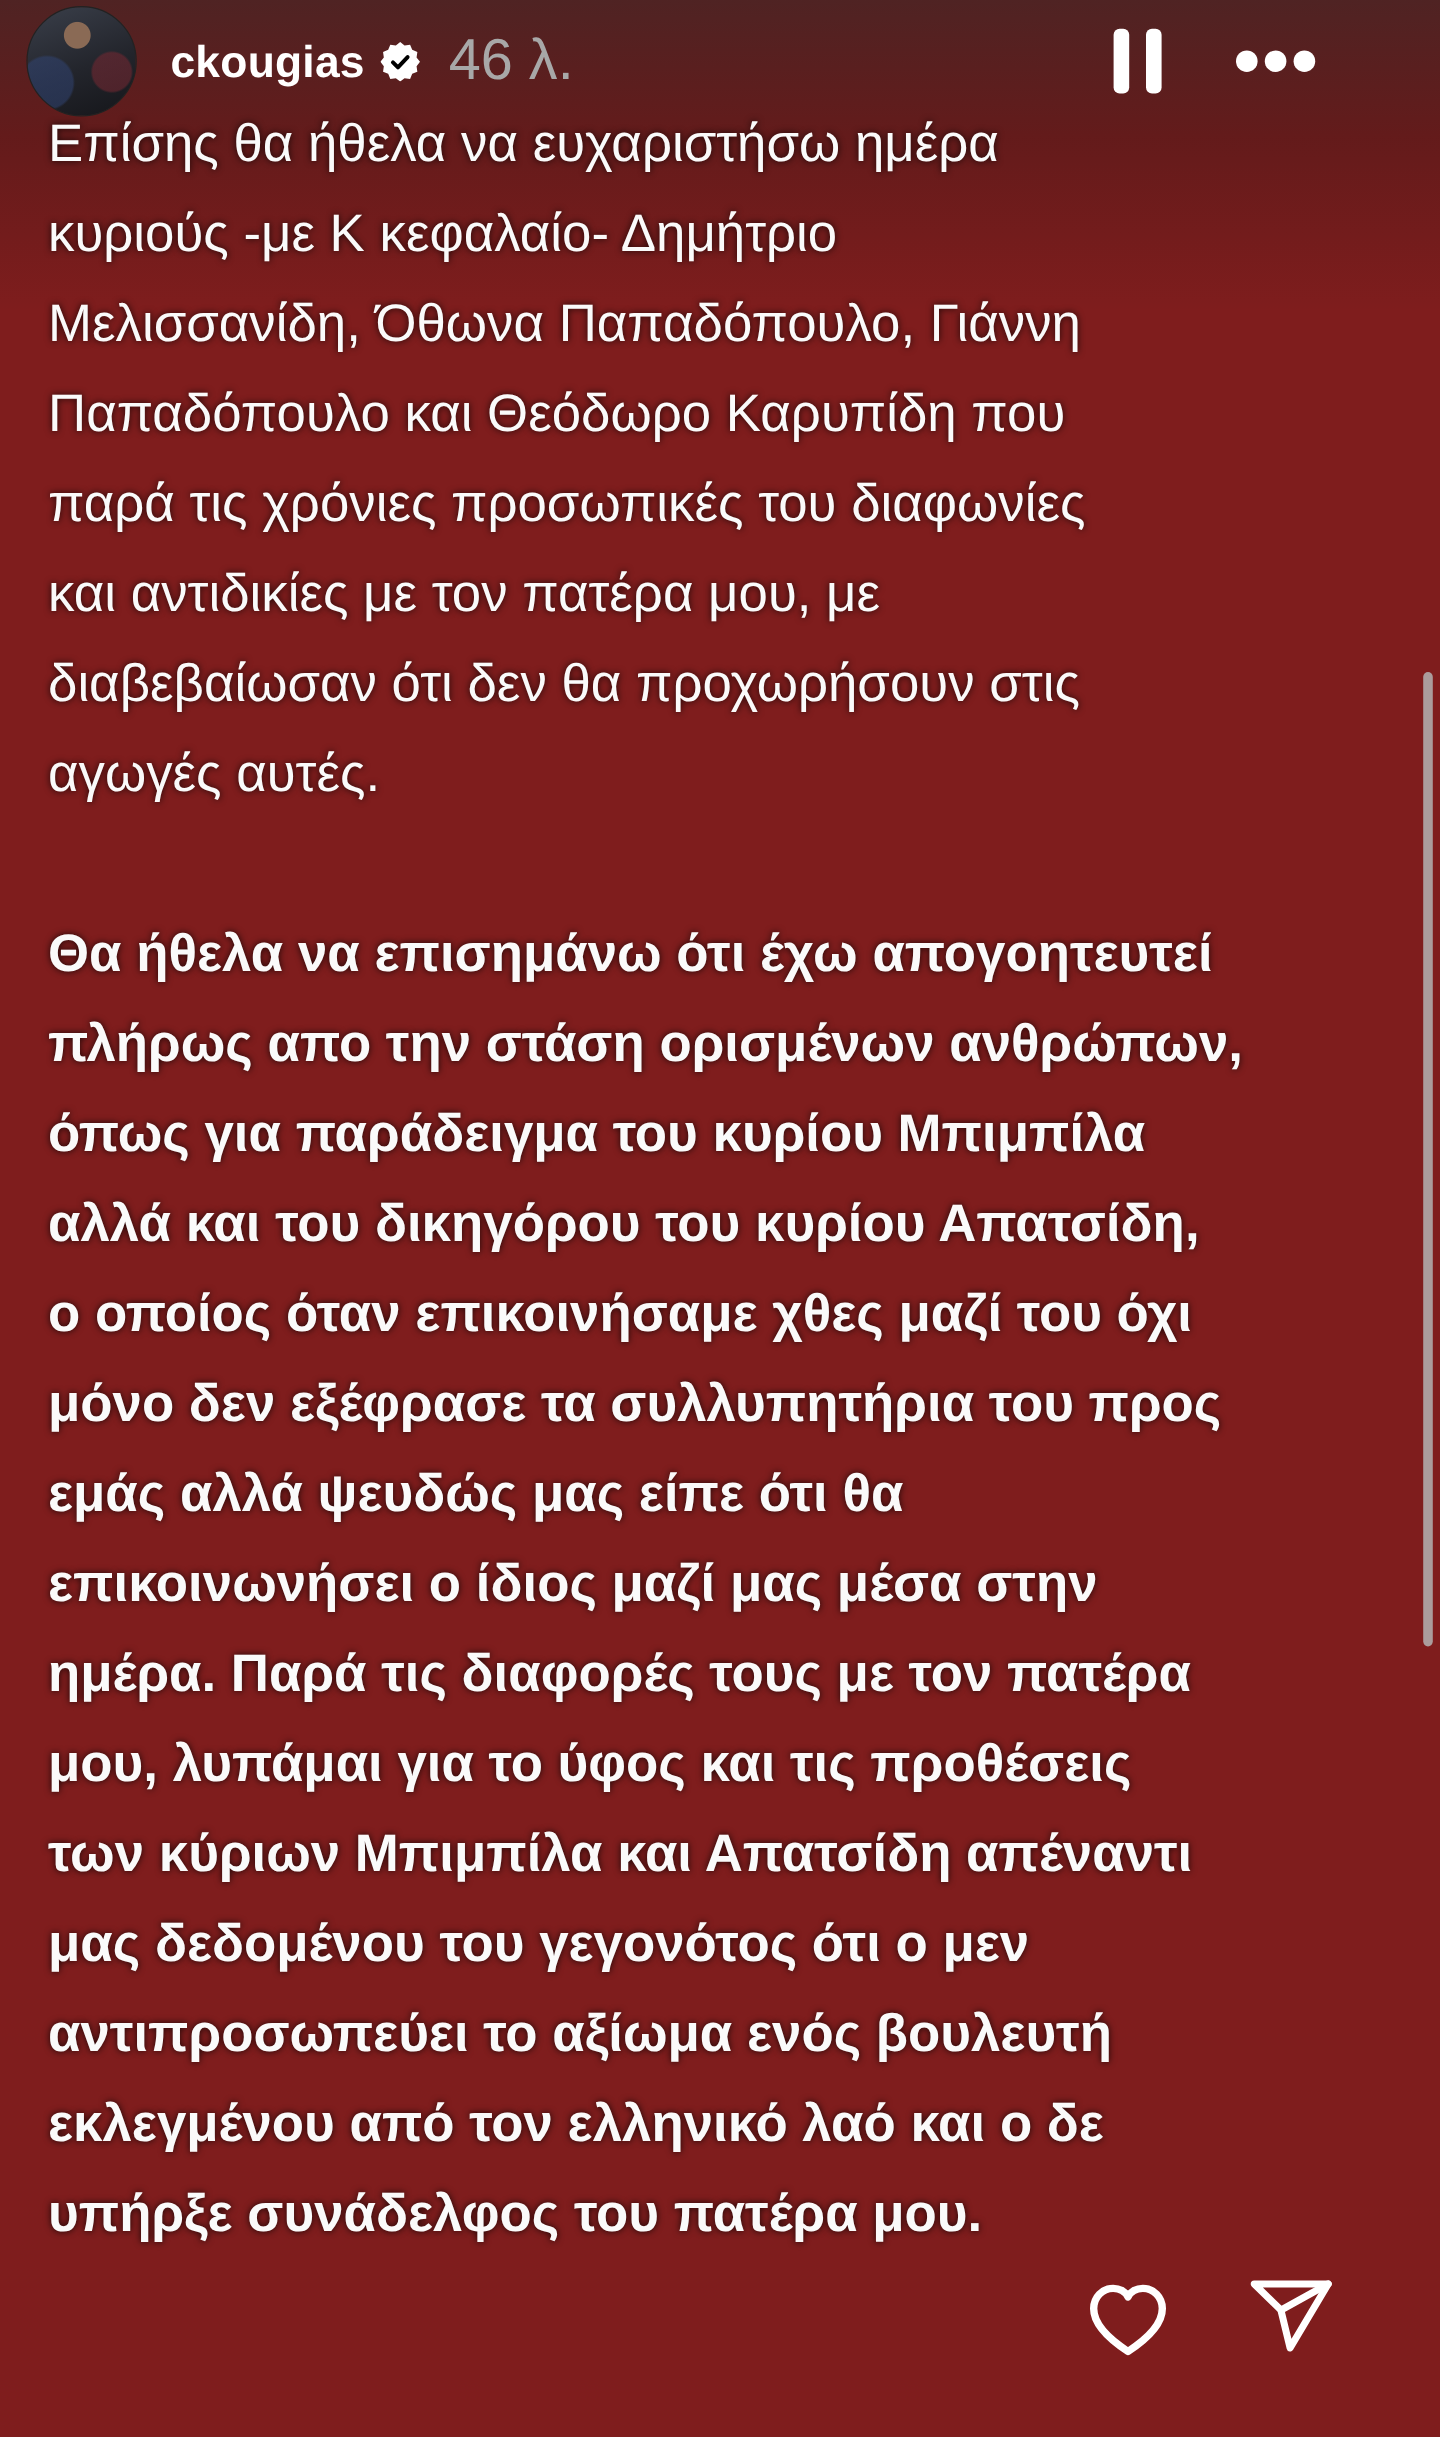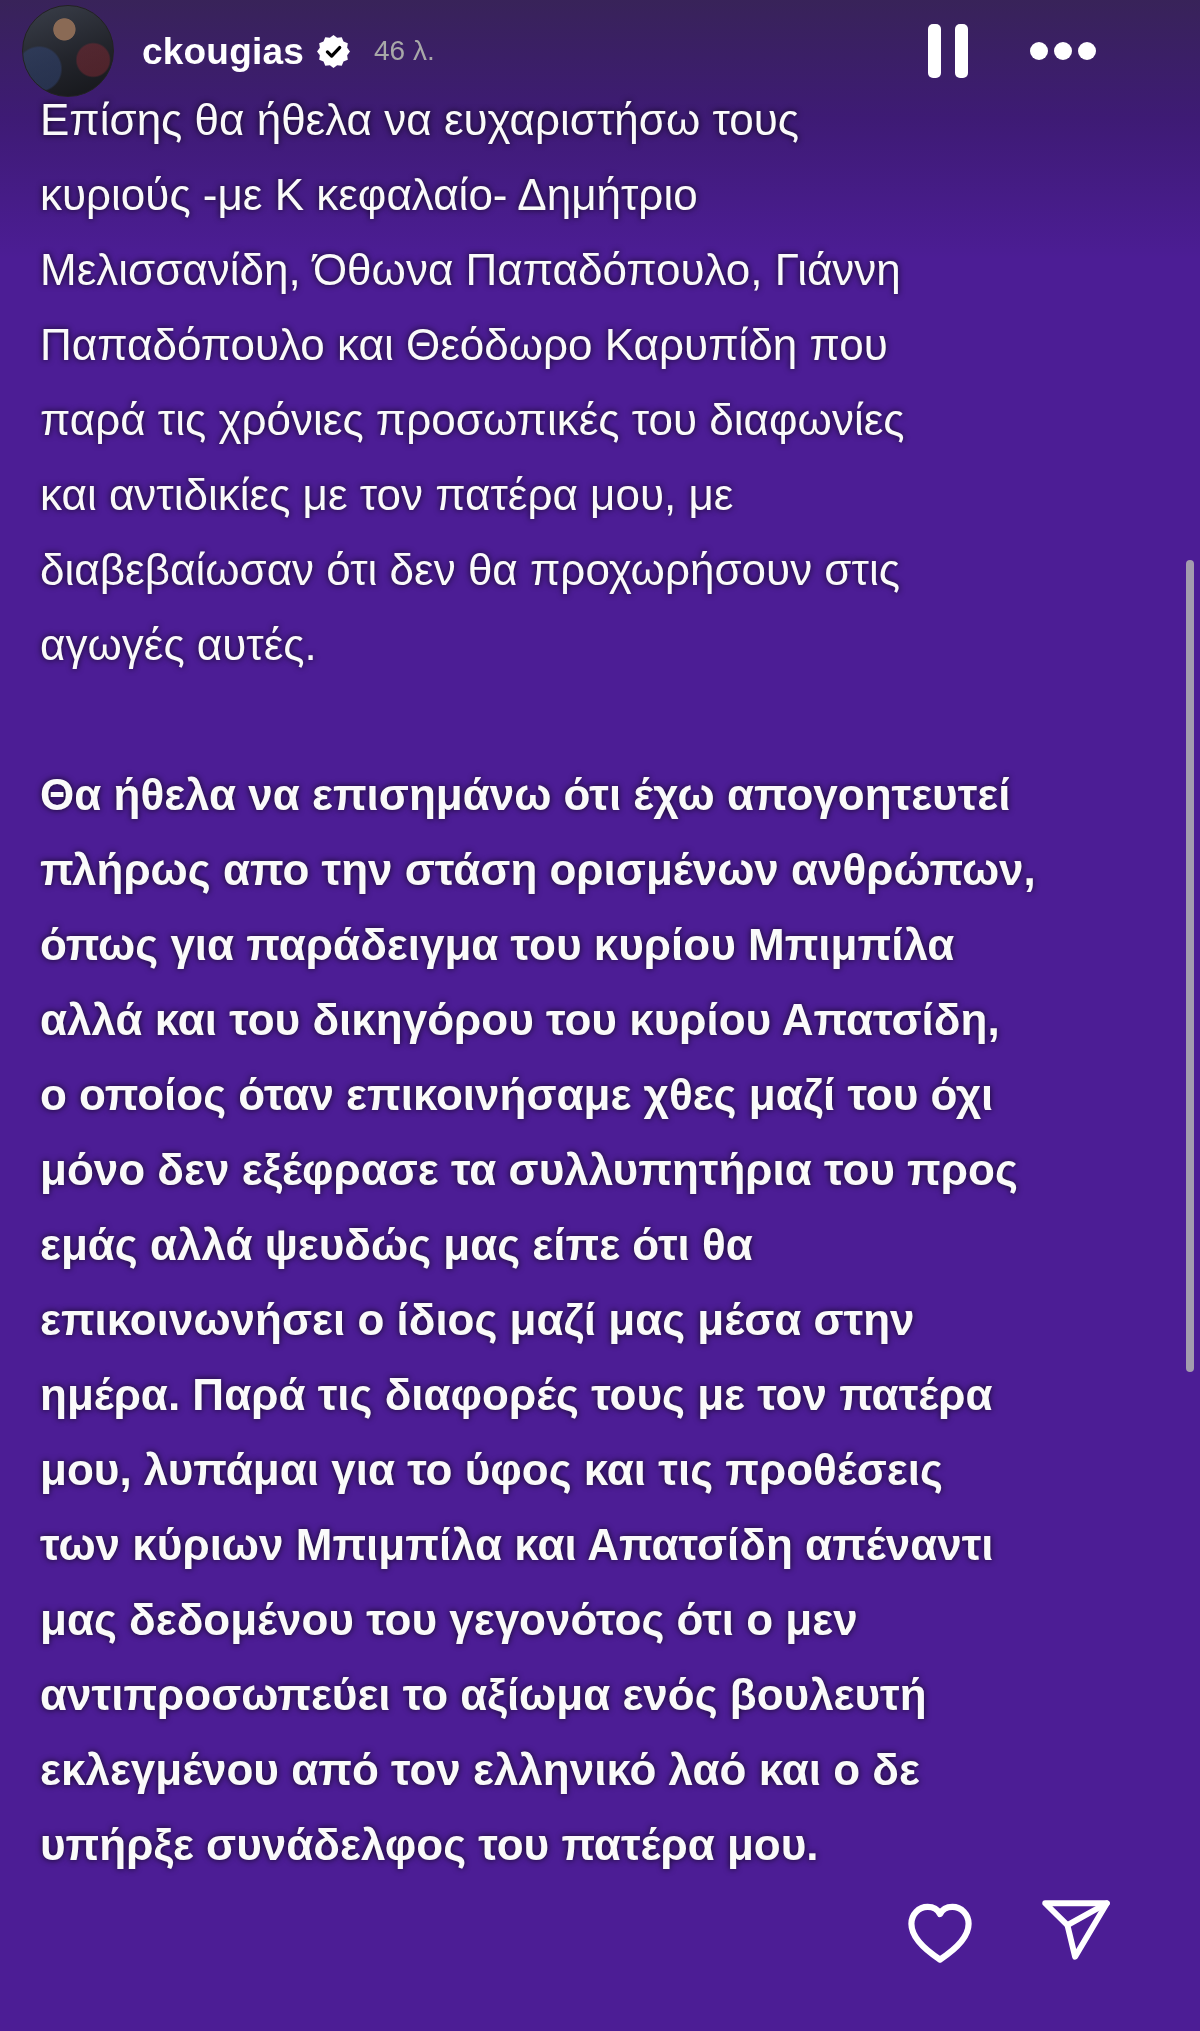--- a/index.html
+++ b/index.html
@@ -1,19 +1,19 @@
 <!DOCTYPE html>
 <html><head>
 <meta charset="utf-8">
 <style>
   html,body{margin:0;padding:0;background:#000;}
   .story{
     position:relative;
     width:1200px;height:2031px;
-    background:#4c1d95;
+    background:#7f1d1d;
     overflow:hidden;
     font-family:"Liberation Sans","DejaVu Sans",sans-serif;
   }
   .top-gradient{
     position:absolute;left:0;top:0;width:100%;height:260px;
     background:linear-gradient(180deg, rgba(40,40,40,.55) 0%, rgba(20,20,20,.25) 45%, rgba(0,0,0,0) 100%);
     pointer-events:none;
   }
   
   .header{
@@ -29,21 +29,21 @@
       radial-gradient(circle at 18% 70%, rgba(50,70,120,.5) 0 22%, rgba(0,0,0,0) 24%),
       linear-gradient(160deg,#3a3f4a 0%,#23252c 55%,#15161a 100%);
     border:1px solid #222;
   }
   .username{
     color:#ffffff;font-size:37px;font-weight:700;line-height:1;
     letter-spacing:.2px;
   }
   .badge{width:33px;height:33px;margin-left:13px;flex:0 0 auto;display:block;}
   .time{
-    color:#a8a8a8;font-size:28px;font-weight:400;margin-left:24px;line-height:1;
+    color:#a8a8a8;font-size:48px;font-weight:400;margin-left:24px;line-height:1;
   }
   .icon-btn{
     background:none;border:none;padding:0;margin:0;cursor:pointer;
     display:flex;align-items:center;justify-content:center;
   }
   .pause{margin-left:auto;margin-right:62px;height:58px;gap:14px;}
   .pause .bar{
     display:block;width:13px;height:54px;background:#fff;border-radius:5px;
   }
   .more{height:58px;gap:6px;}
@@ -98,21 +98,21 @@
     </button>
 
     <button class="icon-btn more" aria-label="more">
       <span class="dot"></span>
       <span class="dot"></span>
       <span class="dot"></span>
     </button>
   </header>
 
   <main class="text-block">
-    <p>Επίσης θα ήθελα να ευχαριστήσω τους
+    <p>Επίσης θα ήθελα να ευχαριστήσω ημέρα
 κυριούς -με Κ κεφαλαίο- Δημήτριο
 Μελισσανίδη, Όθωνα Παπαδόπουλο, Γιάννη
 Παπαδόπουλο και Θεόδωρο Καρυπίδη που
 παρά τις χρόνιες προσωπικές του διαφωνίες
 και αντιδικίες με τον πατέρα μου, με
 διαβεβαίωσαν ότι δεν θα προχωρήσουν στις
 αγωγές αυτές.</p>
     <p>Θα ήθελα να επισημάνω ότι έχω απογοητευτεί
 πλήρως απο την στάση ορισμένων ανθρώπων,
 όπως για παράδειγμα του κυρίου Μπιμπίλα

